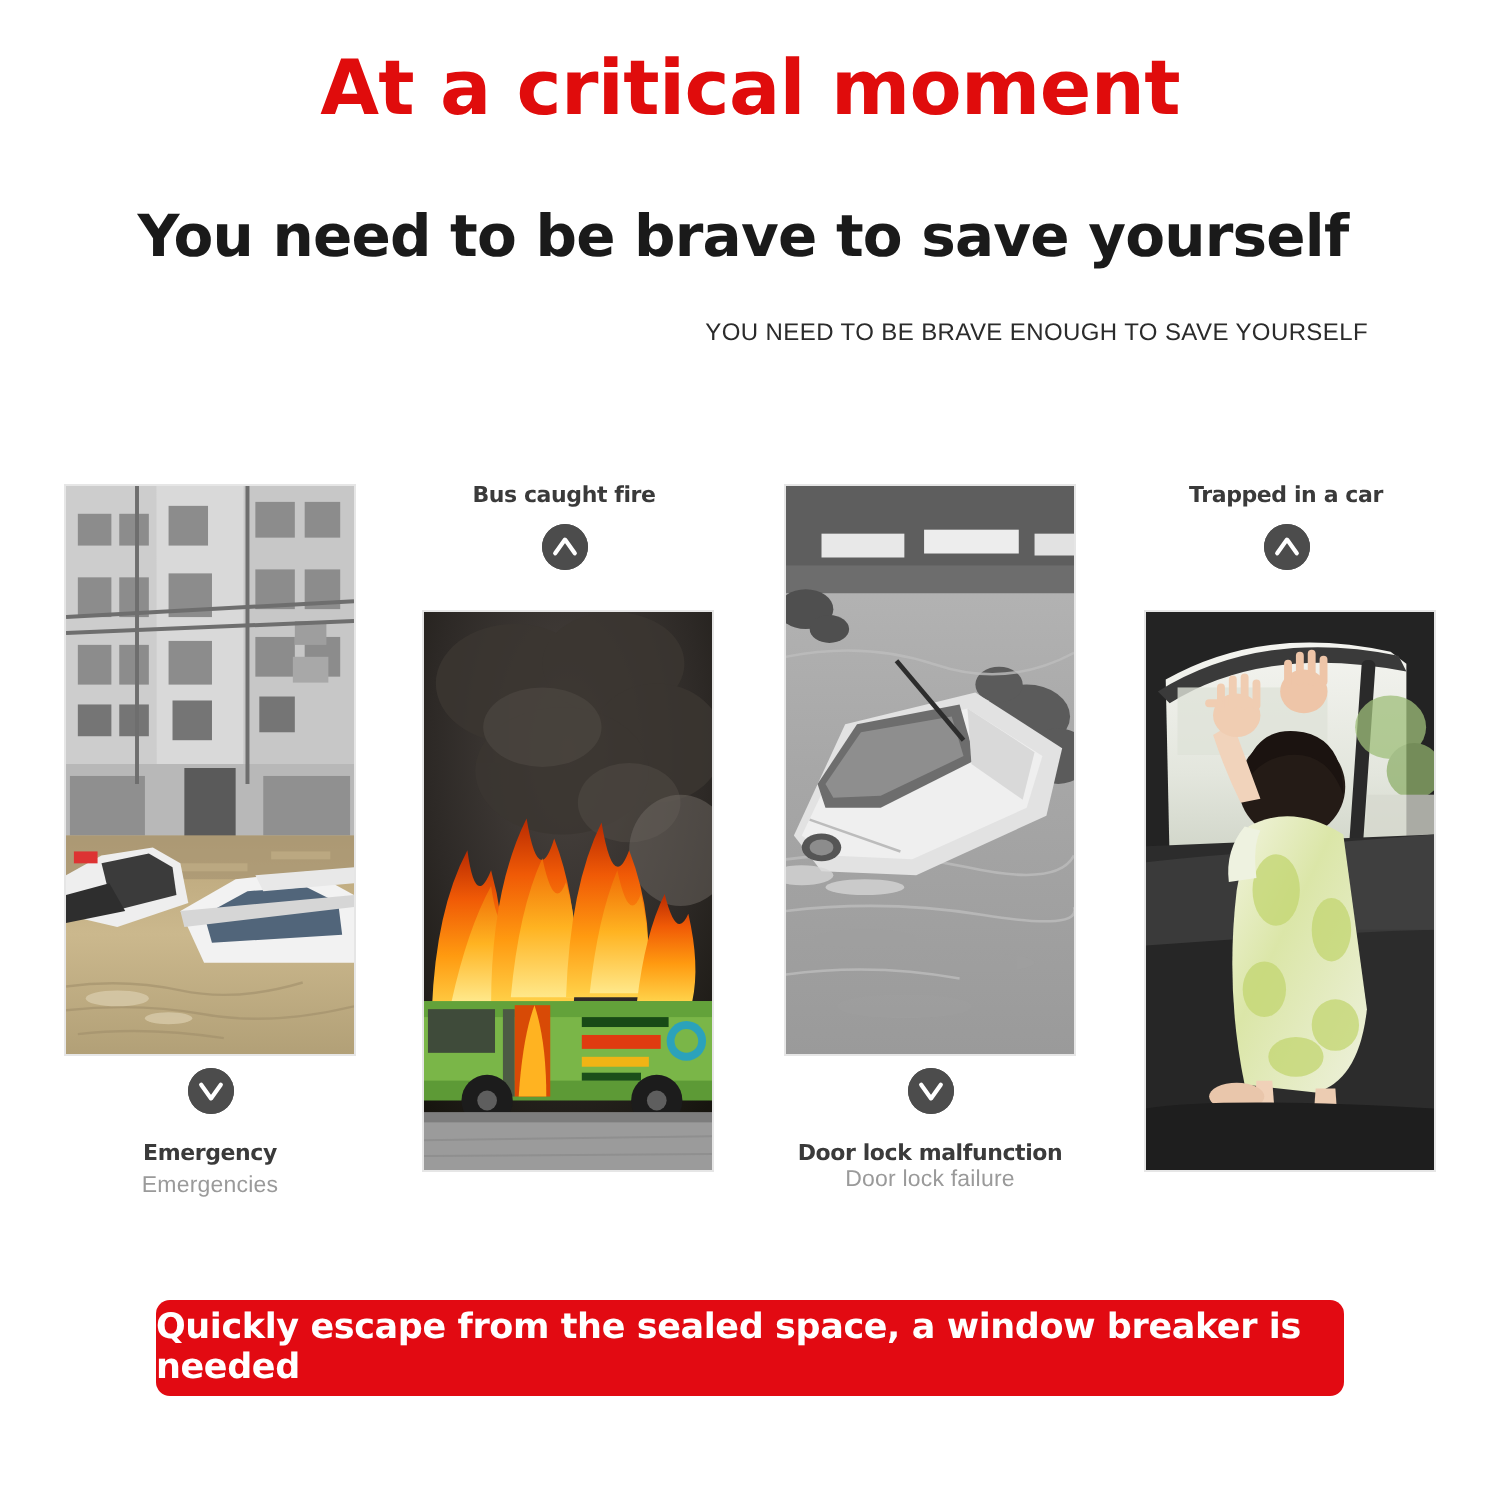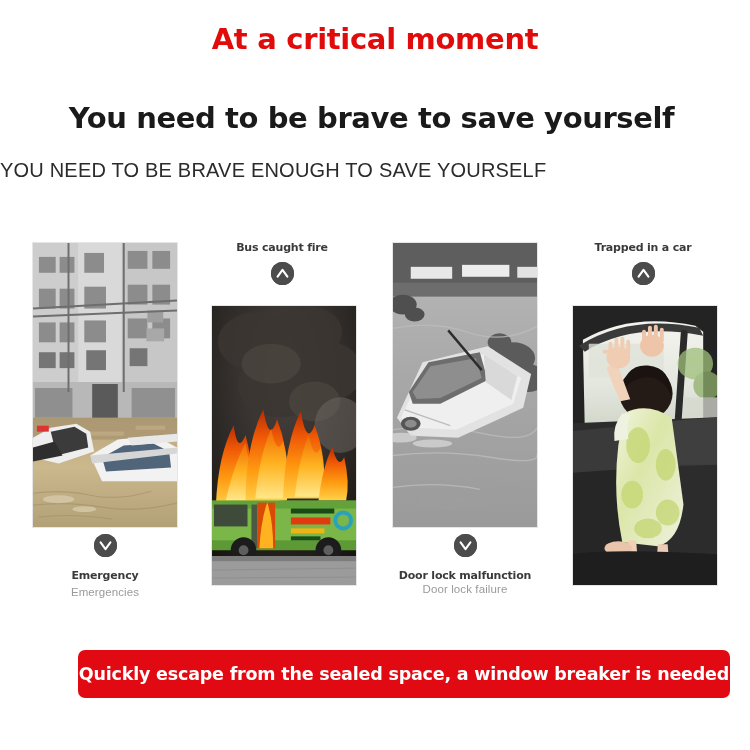--- a/index.html
+++ b/index.html
@@ -8,35 +8,35 @@
     background: #ffffff;
     font-family: "Liberation Sans", sans-serif;
     overflow: hidden;
   }
   .page { position: relative; width: 750px; height: 750px; background: #fff; }
 
   
   .title-main {
     position: absolute; left: 0; top: 22px; width: 750px;
     text-align: center;
-    font-size: 29px; font-weight: bold; letter-spacing: -0.3px;
+    font-size: 38px; font-weight: bold; letter-spacing: -0.3px;
     color: #e00c0c;
     font-family: "DejaVu Sans", sans-serif;
   }
   .title-sub {
     position: absolute; left: 0; top: 101px; width: 743px;
     text-align: center;
     font-size: 29px; font-weight: bold; letter-spacing: -0.4px;
     color: #1a1a1a;
     font-family: "DejaVu Sans", sans-serif;
   }
   .title-en {
     position: absolute; left: 0; top: 159px; width: 684px;
-    text-align: left;
-    font-size: 20px; font-weight: normal; letter-spacing: 0.2px;
+    text-align: right;
+    font-size: 12px; font-weight: normal; letter-spacing: 0.2px;
     color: #2b2b2b;
     font-family: "Liberation Sans", sans-serif;
   }
 
   
   .panels { position: absolute; left: 0; top: 0; width: 750px; height: 750px; }
 
   .card { position: absolute; }
 
   .photo {
@@ -65,21 +65,21 @@
     background: #4c4c4c; display: inline-block; position: relative;
   }
   .chev svg { position: absolute; left: 0; top: 0; }
 
   
   .ph-inner { position: absolute; left: 0; top: 0; width: 100%; height: 100%; }
 
   
   .banner {
     position: absolute; left: 78px; top: 650px;
-    width: 652px; height: 48px;
+    width: 594px; height: 48px;
     background: #e20a12;
     border-radius: 7px;
     display: flex; align-items: center; justify-content: center;
     color: #ffffff;
     font-size: 17.5px; font-weight: bold; letter-spacing: -0.2px;
     font-family: "DejaVu Sans", sans-serif;
   }
 </style>
 </head>
 <body>

